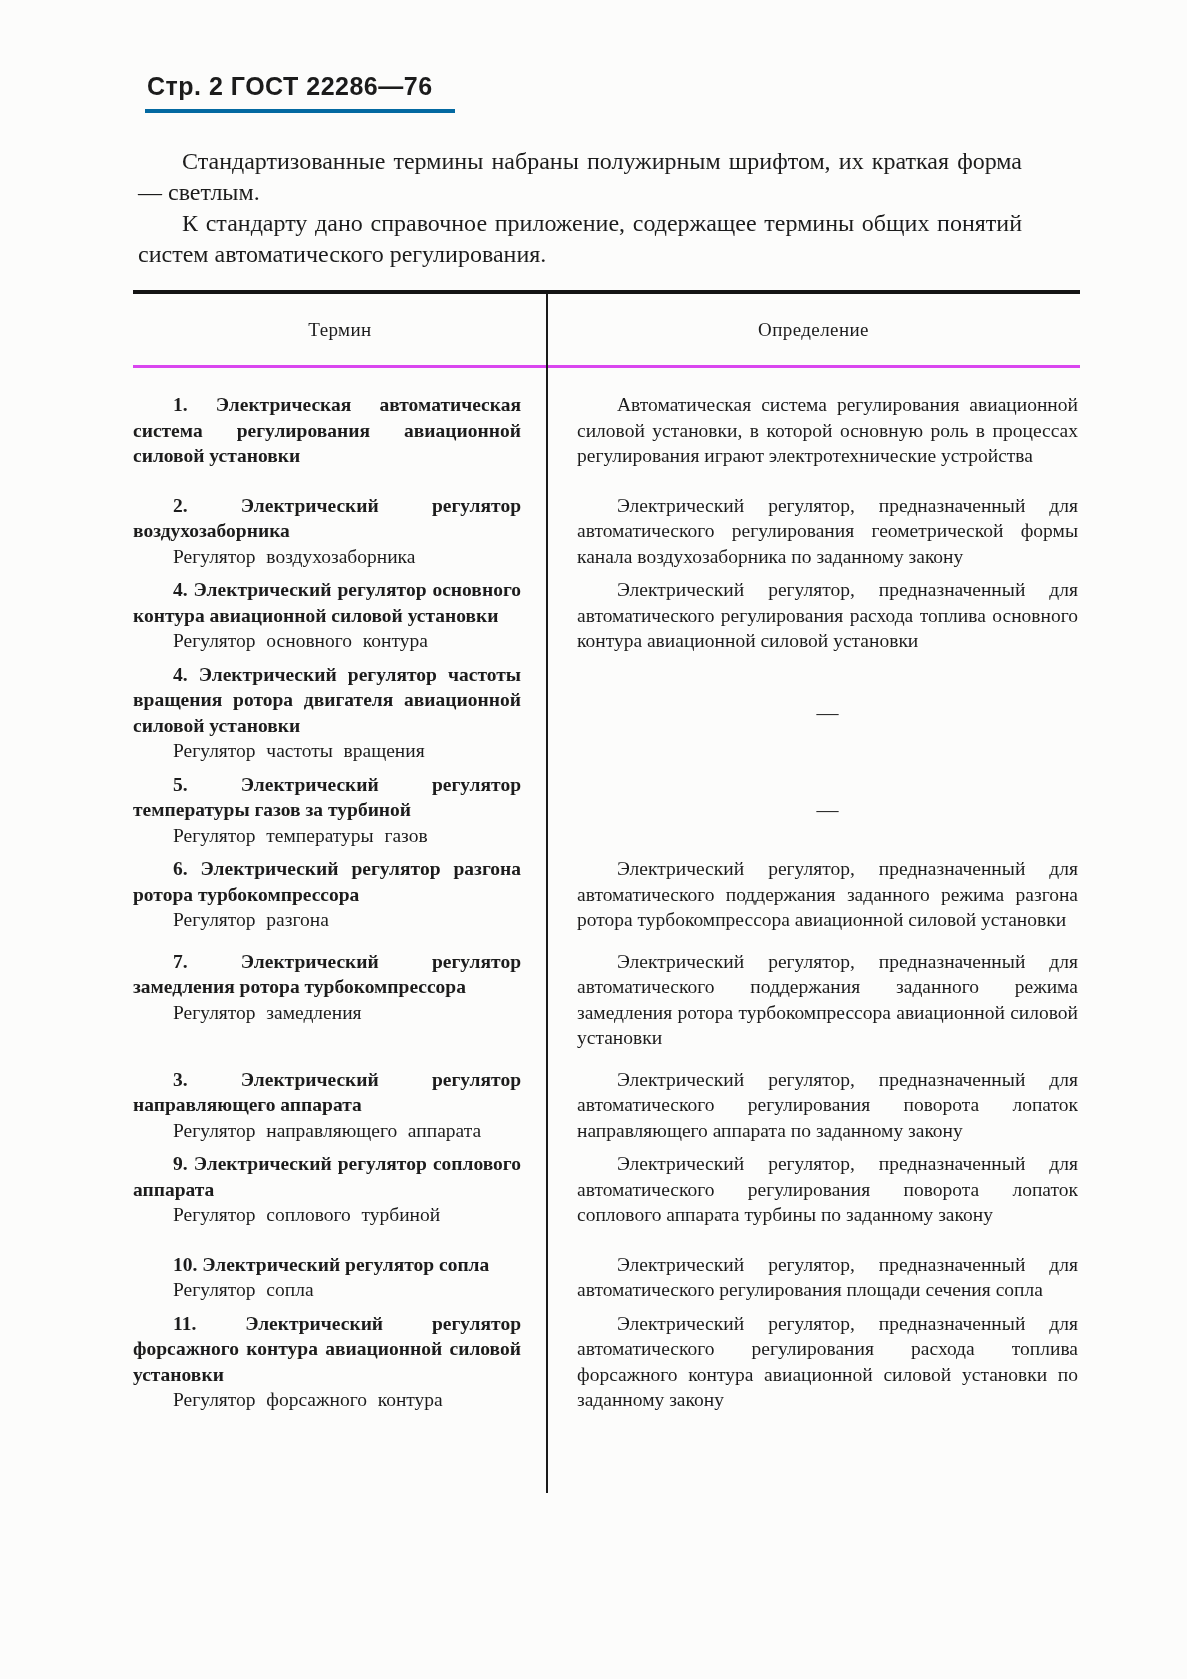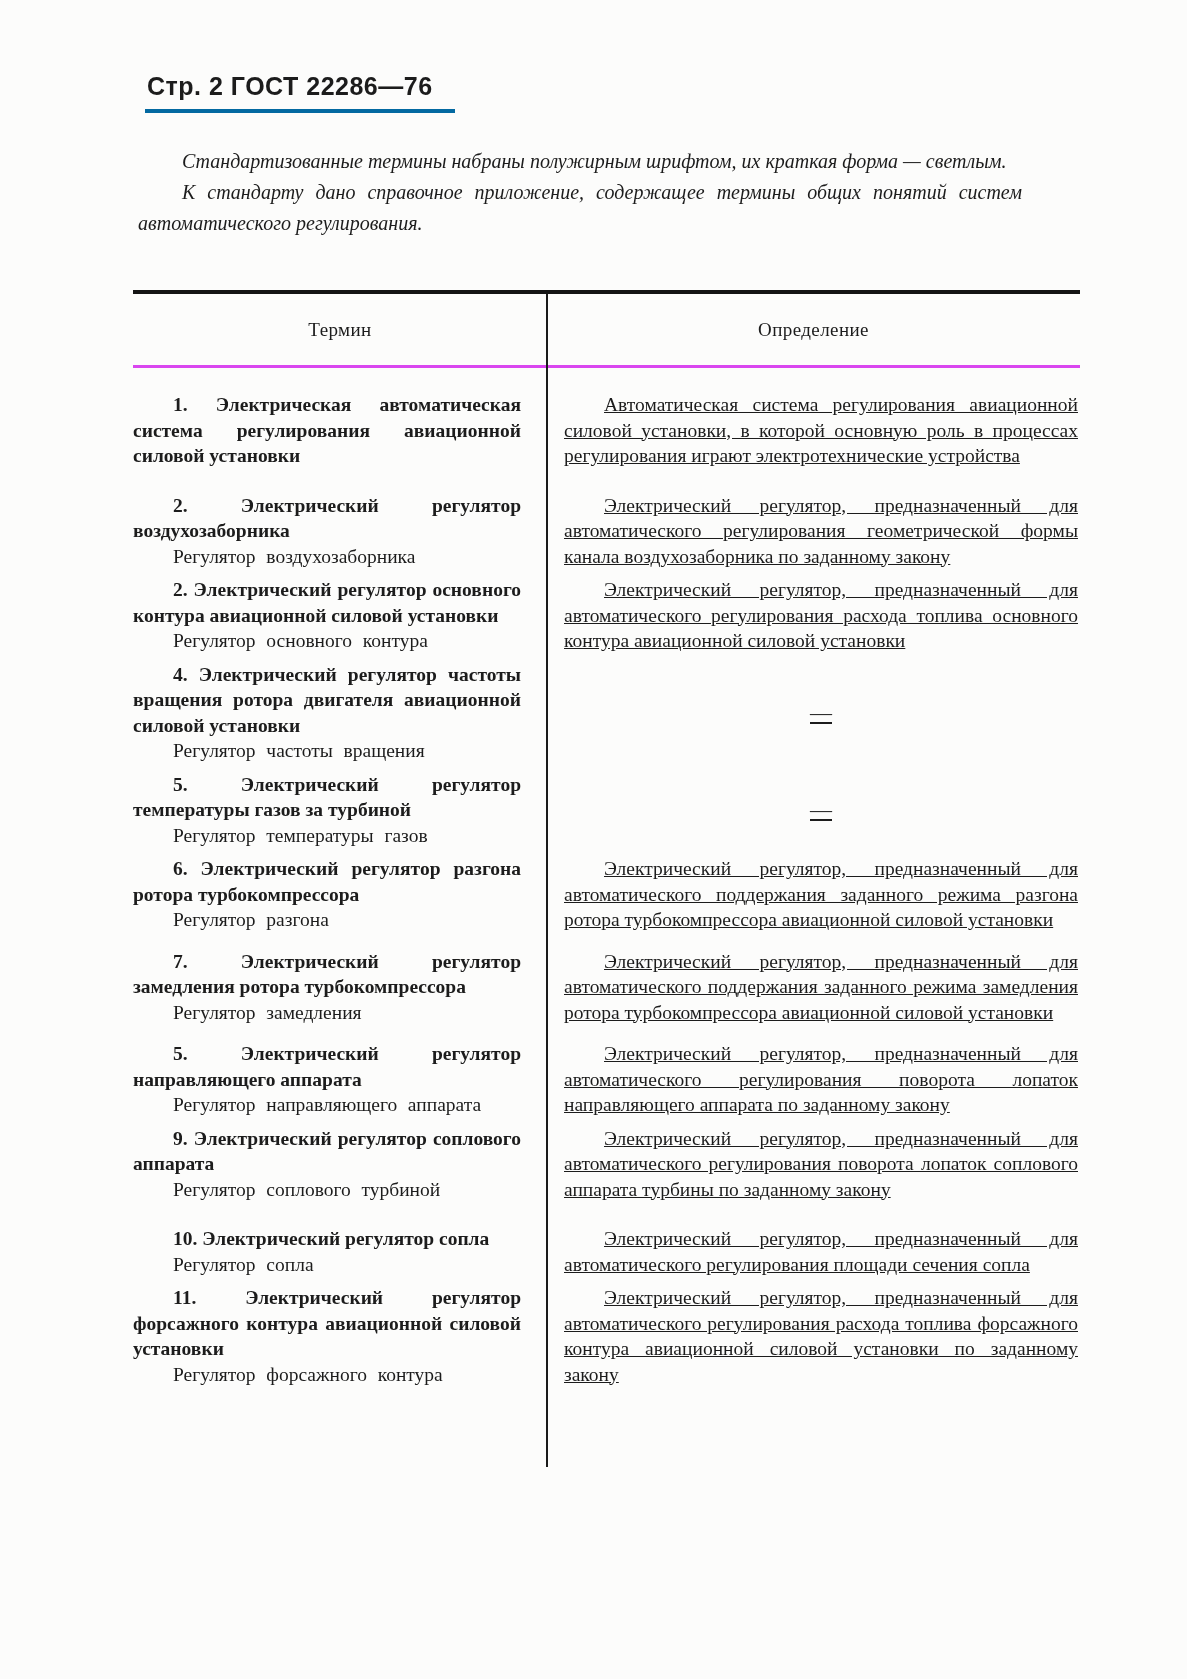--- a/index.html
+++ b/index.html
@@ -18,23 +18,22 @@
     font-weight:bold;
     font-size:25px;
     letter-spacing:0.5px;
     padding:0 22px 8px 2px;
     border-bottom:4px solid #0369a1;
     white-space:nowrap;
   }
   
   .intro{
     position:absolute;left:138px;top:146px;width:884px;
-    font-size:20px;line-height:31px;
+    font-size:24px;line-height:31px;
     text-align:justify;
-    font-style:italic;
   }
   .intro p{margin:0;text-indent:44px;}
   
   .gost-table{
     position:absolute;left:133px;top:290px;width:947px;
     border-top:4px solid #141414;
   }
   .col-divider{
     position:absolute;left:413px;top:0;bottom:0;width:2px;
     background:#1a1a1a;
@@ -56,21 +55,21 @@
   .row.gap-lg{margin-top:24px;}
   .row.gap-md{margin-top:16px;}
   .cell p{
     margin:0;
     font-size:19.5px;
     line-height:25.5px;
     text-align:justify;
     text-indent:40px;
   }
   .term-cell{padding-right:26px;}
-  .def-cell{padding-left:17px;padding-right:2px;text-decoration:underline;}
+  .def-cell{padding-left:30px;padding-right:2px;}
   .term-bold{font-weight:bold;}
   .term-short{word-spacing:0.3em;}
   .def-cell.dash{display:flex;align-items:center;justify-content:center;}
   .def-cell.dash p{text-indent:0;text-align:center;font-size:22px;}
 </style>
 </head>
 <body>
 
 <div class="doc-header">Стр. 2 ГОСТ 22286—76</div>
 
@@ -101,21 +100,21 @@
       <p class="term-bold">2. Электрический регулятор воздухозаборника</p>
       <p class="term-short">Регулятор воздухозаборника</p>
     </div>
     <div class="cell def-cell">
       <p class="def-text">Электрический регулятор, предназначенный для автоматического регулирования геометрической формы канала воздухозаборника по заданному закону</p>
     </div>
   </div>
 
   <div class="row">
     <div class="cell term-cell">
-      <p class="term-bold">2. Электрический регулятор основного контура авиационной силовой установки</p>
+      <p class="term-bold">4. Электрический регулятор основного контура авиационной силовой установки</p>
       <p class="term-short">Регулятор основного контура</p>
     </div>
     <div class="cell def-cell">
       <p class="def-text">Электрический регулятор, предназначенный для автоматического регулирования расхода топлива основного контура авиационной силовой установки</p>
     </div>
   </div>
 
   <div class="row">
     <div class="cell term-cell">
       <p class="term-bold">4. Электрический регулятор частоты вращения ротора двигателя авиационной силовой установки</p>
@@ -151,21 +150,21 @@
       <p class="term-bold">7. Электрический регулятор замедления ротора турбокомпрессора</p>
       <p class="term-short">Регулятор замедления</p>
     </div>
     <div class="cell def-cell">
       <p class="def-text">Электрический регулятор, предназначенный для автоматического поддержания заданного режима замедления ротора турбокомпрессора авиационной силовой установки</p>
     </div>
   </div>
 
   <div class="row gap-md">
     <div class="cell term-cell">
-      <p class="term-bold">5. Электрический регулятор направляющего аппарата</p>
+      <p class="term-bold">3. Электрический регулятор направляющего аппарата</p>
       <p class="term-short">Регулятор направляющего аппарата</p>
     </div>
     <div class="cell def-cell">
       <p class="def-text">Электрический регулятор, предназначенный для автоматического регулирования поворота лопаток направляющего аппарата по заданному закону</p>
     </div>
   </div>
 
   <div class="row">
     <div class="cell term-cell">
       <p class="term-bold">9. Электрический регулятор соплового аппарата</p>

